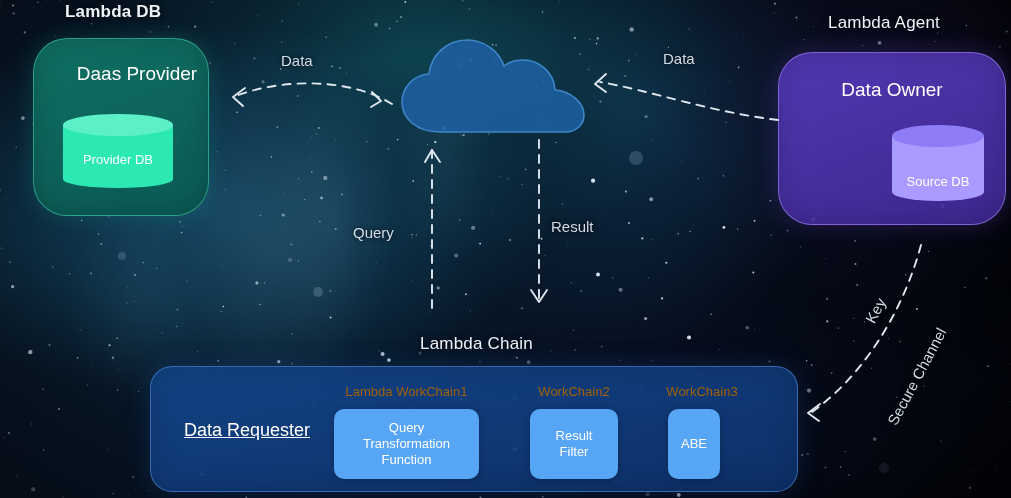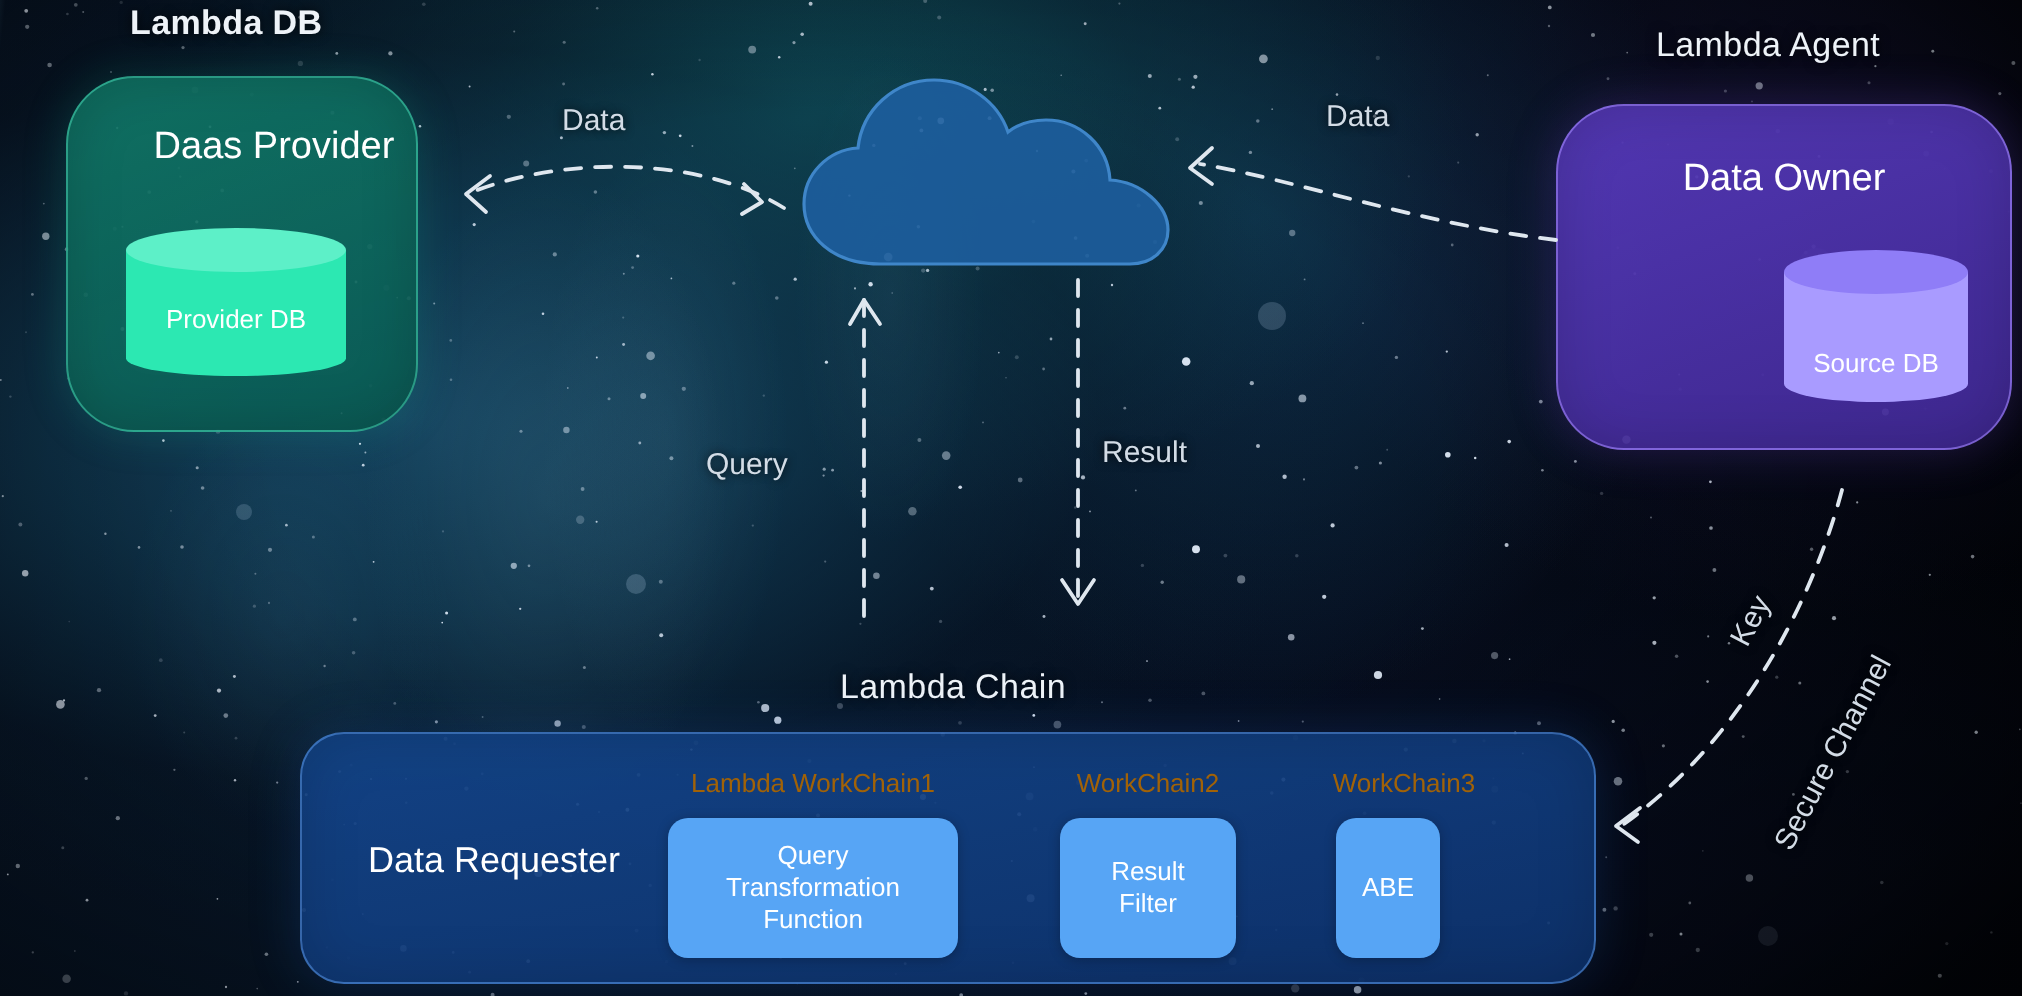--- a/index.html
+++ b/index.html
@@ -134,21 +134,21 @@
   #qtf-box    { left: 334px; top: 409px; width: 145px; height: 70px; }
   #filter-box { left: 530px; top: 409px; width: 88px;  height: 70px; }
   #abe-box    { left: 668px; top: 409px; width: 52px;  height: 70px; }
 
   .chain-sublabel {
     position: absolute;
     color: #a16207; font-size: 13px; white-space: nowrap; text-align: center;
   }
   #requester-label {
     position: absolute; left: 166px; top: 420px; width: 162px;
-    text-align: center; color: #ffffff; font-size: 18px; white-space: nowrap;
+    text-align: center; color: #ffffff; font-size: 18px; white-space: nowrap; text-decoration: underline;
   }
 
   
   #cloud { position: absolute; left: 398px; top: 36px; width: 192px; height: 98px; }
 
   
   #arrows { position: absolute; inset: 0; pointer-events: none; }
 
   .flow-label {
     position: absolute;

